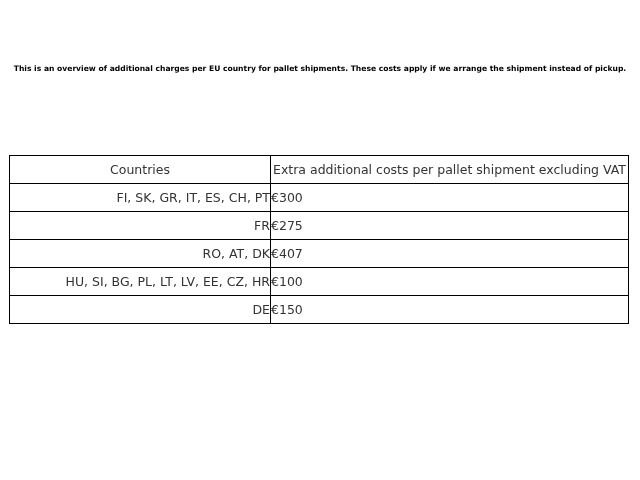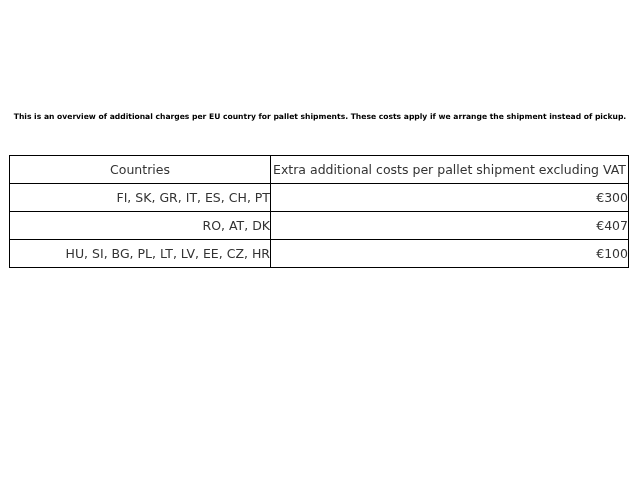--- a/index.html
+++ b/index.html
@@ -15,21 +15,20 @@
     position: absolute;
     top: 63px;
     left: 0;
     width: 640px;
     text-align: center;
     font-size: 7.6px;
     font-weight: bold;
     color: #000000;
     line-height: 12px;
     letter-spacing: 0px;
-    margin-top: 48px;
   }
   table.charges {
     position: absolute;
     left: 9px;
     top: 155px;
     width: 619px;
     border-collapse: collapse;
     table-layout: fixed;
   }
   table.charges th,
@@ -46,21 +45,21 @@
     background: #ffffff;
   }
   table.charges th {
     text-align: center;
   }
   td.countries-cell {
     text-align: right;
     padding-left: 24px;
   }
   td.cost-cell {
-    text-align: right;
+    text-align: left;
     padding-left: 32px;
   }
 </style>
 </head>
 <body>
 
 <div class="intro">This is an overview of additional charges per EU country for pallet shipments. These costs apply if we arrange the shipment instead of pickup.</div>
 
 <table class="charges">
   <colgroup>
@@ -72,21 +71,29 @@
       <th>Countries</th>
       <th>Extra additional costs per pallet shipment excluding VAT</th>
     </tr>
   </thead>
   <tbody>
     <tr>
       <td class="countries-cell">FI, SK, GR, IT, ES, CH, PT</td>
       <td class="cost-cell">€300</td>
     </tr>
     <tr>
+      <td class="countries-cell">FR</td>
+      <td class="cost-cell">€275</td>
+    </tr>
+    <tr>
       <td class="countries-cell">RO, AT, DK</td>
       <td class="cost-cell">€407</td>
     </tr>
     <tr>
       <td class="countries-cell">HU, SI, BG, PL, LT, LV, EE, CZ, HR</td>
       <td class="cost-cell">€100</td>
     </tr>
+    <tr>
+      <td class="countries-cell">DE</td>
+      <td class="cost-cell">€150</td>
+    </tr>
   </tbody>
 </table>
 
 </body></html>

